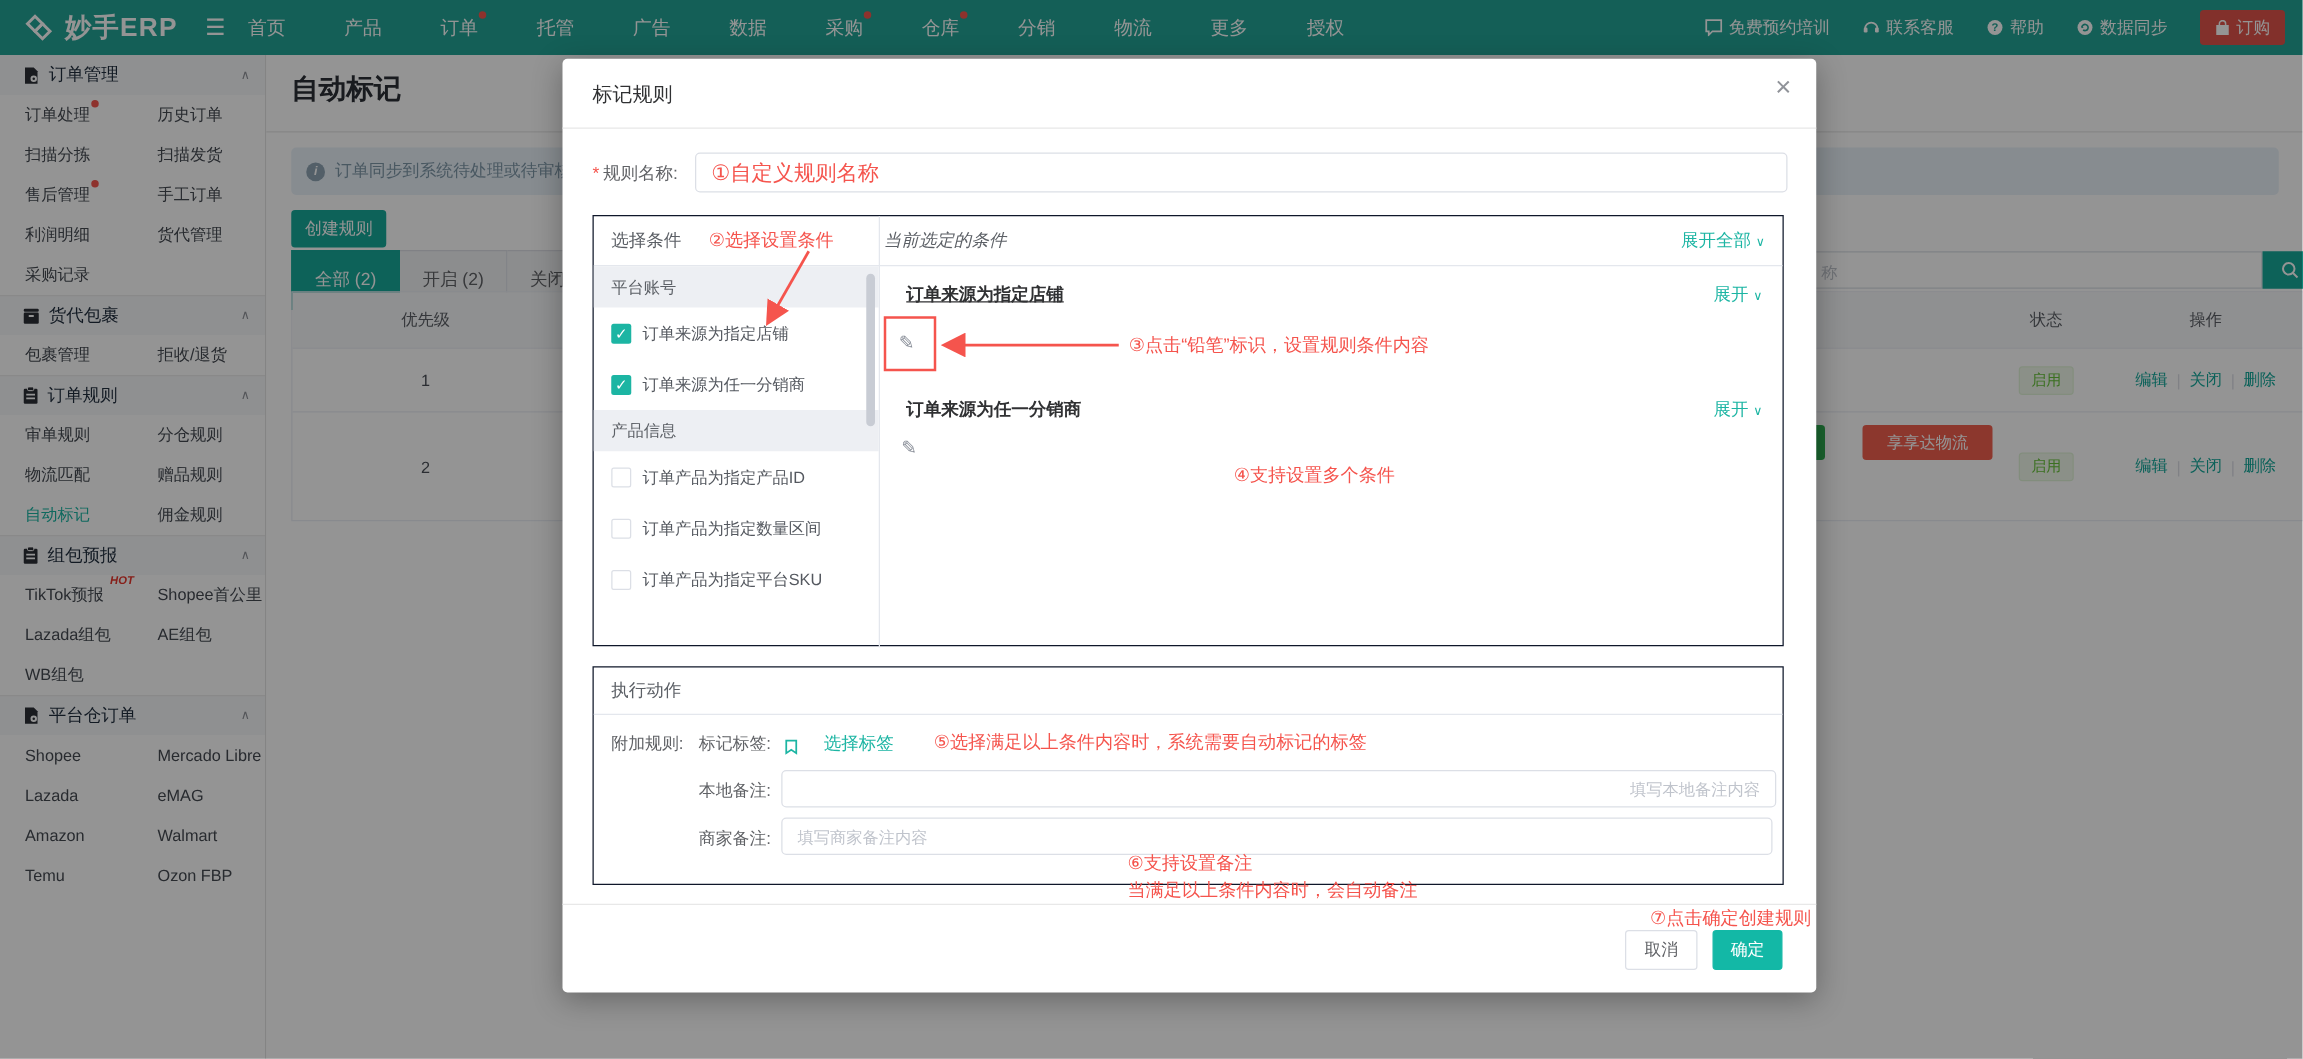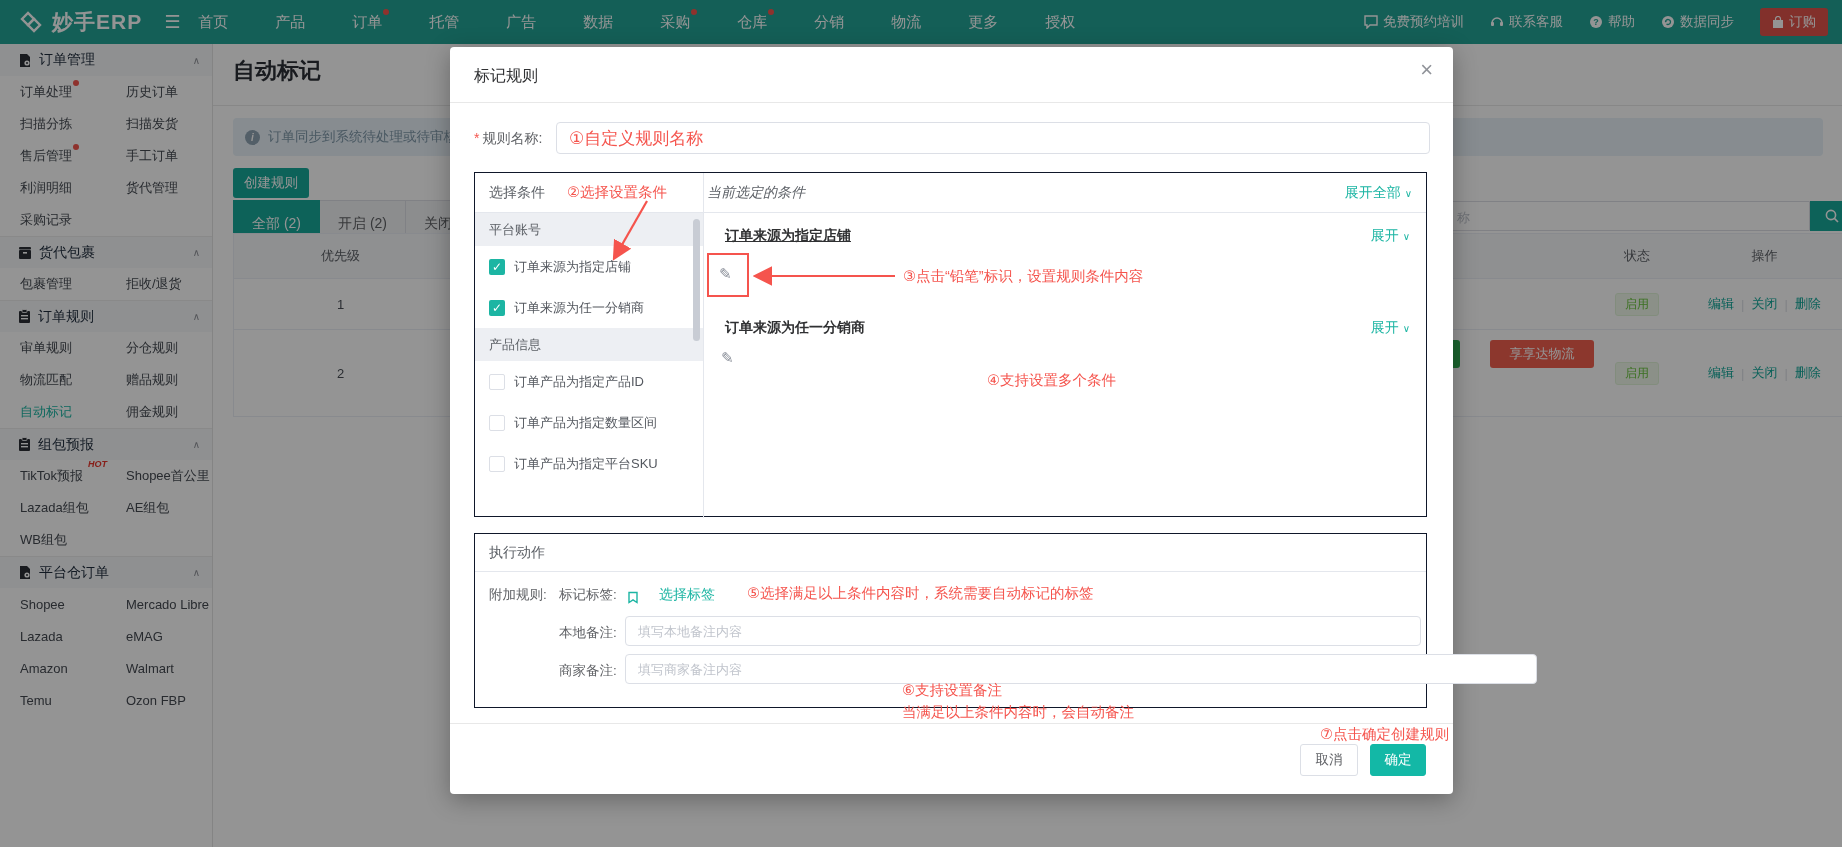--- a/index.html
+++ b/index.html
@@ -426,24 +426,24 @@
     <span class="abs" style="left:84px; top:52px; font-size:13.5px;">标记标签:</span>
     <span class="teal-link abs" style="left:152px; top:52px; font-size:14px; display:flex; align-items:flex-end; gap:20px;">
       <svg width="12" height="13" viewBox="0 0 12 13">
           <path d="M2 1.5 h8 v10 l-4 -2.6 -4 2.6 z" fill="none" stroke="#1cb5a3" stroke-width="1.4"></path>
         </svg>
       <span>选择标签</span>
       </span>
     <span class="red-note abs" style="left:272px; top:50px; font-size:14.5px;">⑤选择满足以上条件内容时，系统需要自动标记的标签</span>
 
     <span class="abs" style="left:84px; top:90px; font-size:13.5px;">本地备注:</span>
-    <input class="m-input abs" style="left: 150px; top: 82px; width: 796px; height: 30px; padding: 0px 12px;" placeholder="填写本地备注内容">
+    <input class="m-input abs" style="left: 150px; top: 82px; width: 796px; height: 30px; padding: 0px 12px; text-align: right;" placeholder="填写本地备注内容">
 
     <span class="abs" style="left:84px; top:128px; font-size:13.5px;">商家备注:</span>
-    <input class="m-input abs" style="left: 150px; top: 120px; width: 912px; height: 30px; padding: 0px 12px;" placeholder="填写商家备注内容">
+    <input class="m-input abs" style="left: 150px; top: 120px; width: 793px; height: 30px; padding: 0px 12px;" placeholder="填写商家备注内容">
   </div>
 
   <span class="red-note abs" style="left:452px; top:634px; font-size:14.5px;">⑥支持设置备注</span>
   <span class="red-note abs" style="left:452px; top:656px; font-size:14.5px;">当满足以上条件内容时，会自动备注</span>
 
   <div class="abs" style="left:0; top:676px; width:100%; height:1px; background:#e8e8e8;"></div>
   <span class="red-note abs" style="right:4px; top:678px; font-size:14.5px;">⑦点击确定创建规则</span>
   <button class="m-btn cancel" style="right:95px; top:697px;">取消</button>
   <button class="m-btn ok" style="right:27px; top:697px;">确定</button>
 </div>

